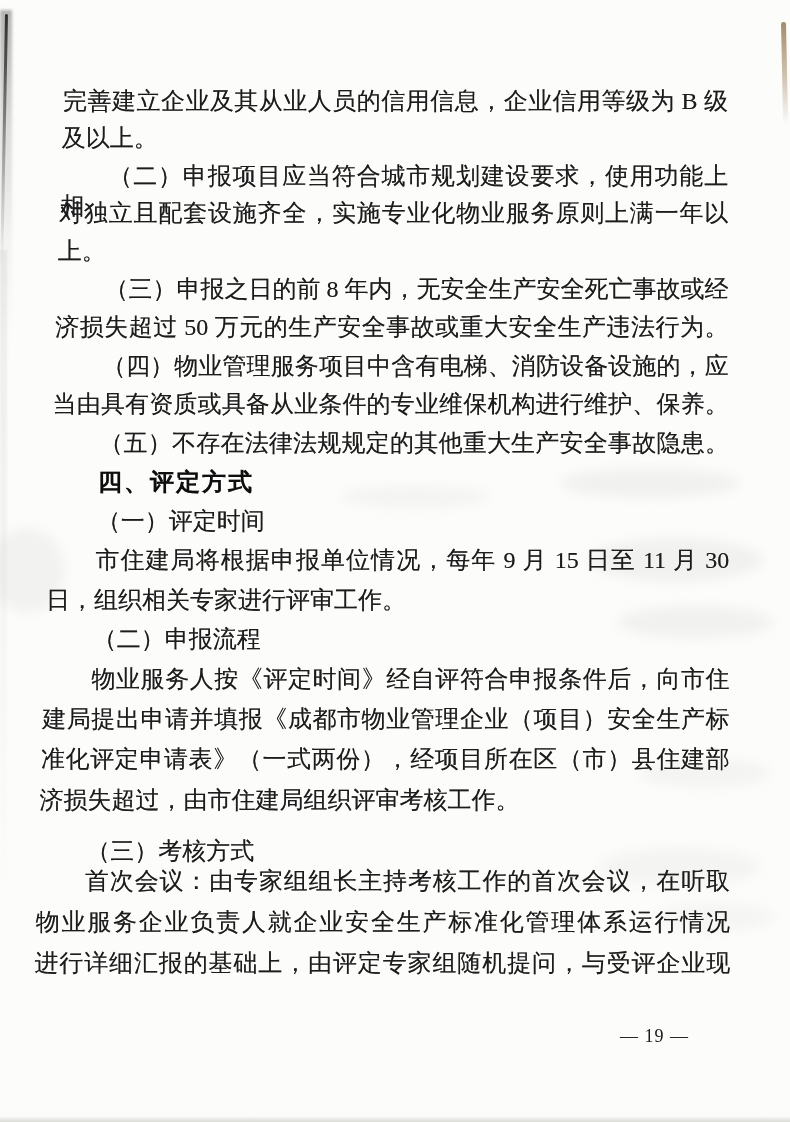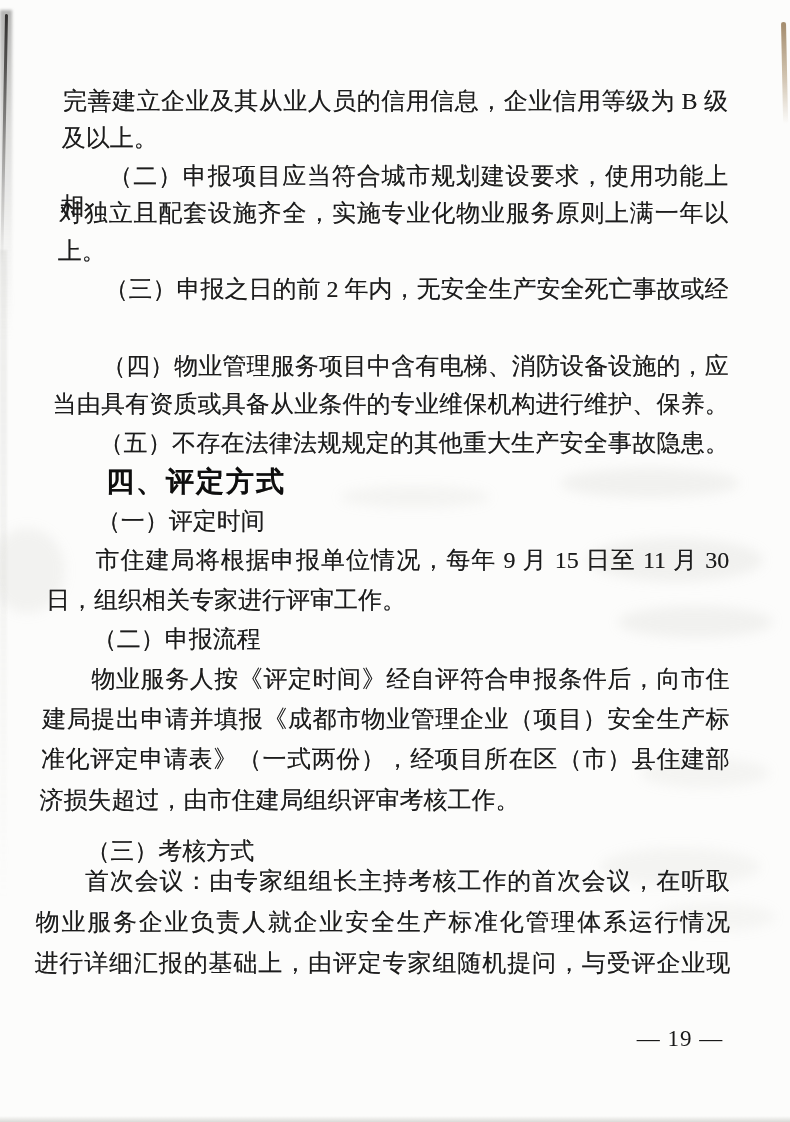--- a/index.html
+++ b/index.html
@@ -30,33 +30,32 @@
   .line.stretch {
     white-space: normal;
     text-align: justify;
     text-align-last: justify;
     text-justify: inter-character;
   }
   .line.indent { text-indent: 2em; }
   .line.bold {
     font-family: "Liberation Sans", "DejaVu Sans", sans-serif;
     font-weight: 700;
-    font-size: 28px;
+    font-size: 24px;
     letter-spacing: 2px;
     color: #0e0e0e;
   }
 
   
   .page-number {
     position: absolute;
     left: 620px;
     top: 1026px;
     width: 120px;
-    text-align: center;
-    font-size: 23px;
+    font-size: 18px;
     letter-spacing: 1px;
     color: #191919;
   }
 
   
   .edge-left-halo {
     position: absolute; left: 0; top: 10px; width: 12px; height: 330px;
     background: linear-gradient(to bottom,
       rgba(120,120,118,0.55) 0%,
       rgba(150,150,148,0.32) 35%,
@@ -130,21 +129,22 @@
   <div class="smudge s6"></div>
   <div class="smudge s7"></div>
   <div class="smudge s8"></div>
 
   <div class="textblock" id="textblock">
       <div class="line stretch" style="top: 86px; left: 63px; width: 665px;">完善建立企业及其从业人员的信用信息，企业信用等级为 B 级</div>
       <div class="line" style="top: 123.29px; left: 61.7px; width: 666.4px;">及以上。</div>
       <div class="line stretch indent" style="top: 160.76px; left: 60.4px; width: 667.8px;">（二）申报项目应当符合城市规划建设要求，使用功能上相</div>
       <div class="line stretch" style="top: 198.41px; left: 59.1px; width: 669.2px;">对独立且配套设施齐全，实施专业化物业服务原则上满一年以</div>
       <div class="line" style="top: 236.24px; left: 57.8px; width: 670.6px;">上。</div>
-      <div class="line stretch indent" style="top: 274.25px; left: 56.5px; width: 672px;">（三）申报之日的前 2 年内，无安全生产安全死亡事故或经</div>
+      <div class="line stretch indent" style="top: 274.25px; left: 56.5px; width: 672px;">（三）申报之日的前 8 年内，无安全生产安全死亡事故或经</div>
+      <div class="line stretch" style="top: 312.44px; left: 55.2px; width: 673.4px;">济损失超过 50 万元的生产安全事故或重大安全生产违法行为。</div>
       <div class="line stretch" style="top: 389.36px; left: 52.6px; width: 676.2px;">当由具有资质或具备从业条件的专业维保机构进行维护、保养。</div>
       <div class="line stretch indent" style="top: 350.81px; left: 53.9px; width: 674.8px;">（四）物业管理服务项目中含有电梯、消防设备设施的，应</div>
       <div class="line stretch indent" style="top: 428.09px; left: 51.3px; width: 677.6px;">（五）不存在法律法规规定的其他重大生产安全事故隐患。</div>
       <div class="line indent bold" style="top: 467px; left: 50px; width: 679px;">四、评定方式</div>
       <div class="line indent" style="top: 506.09px; left: 48.7px; width: 680.4px;">（一）评定时间</div>
       <div class="line stretch indent" style="top: 545.36px; left: 47.4px; width: 681.8px;">市住建局将根据申报单位情况，每年 9 月 15 日至 11 月 30</div>
       <div class="line" style="top: 584.81px; left: 46.1px; width: 683.2px;">日，组织相关专家进行评审工作。</div>
       <div class="line indent" style="top: 624.44px; left: 44.8px; width: 684.6px;">（二）申报流程</div>
       <div class="line stretch indent" style="top: 664.25px; left: 43.5px; width: 686px;">物业服务人按《评定时间》经自评符合申报条件后，向市住</div>
       <div class="line stretch" style="top: 704.24px; left: 42.2px; width: 687.4px;">建局提出申请并填报《成都市物业管理企业（项目）安全生产标</div>

